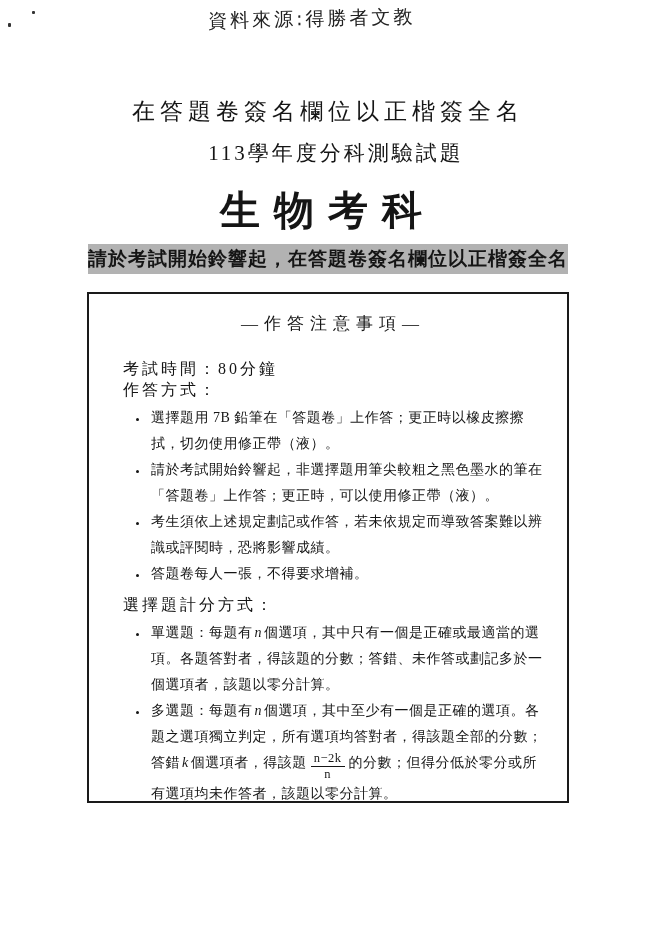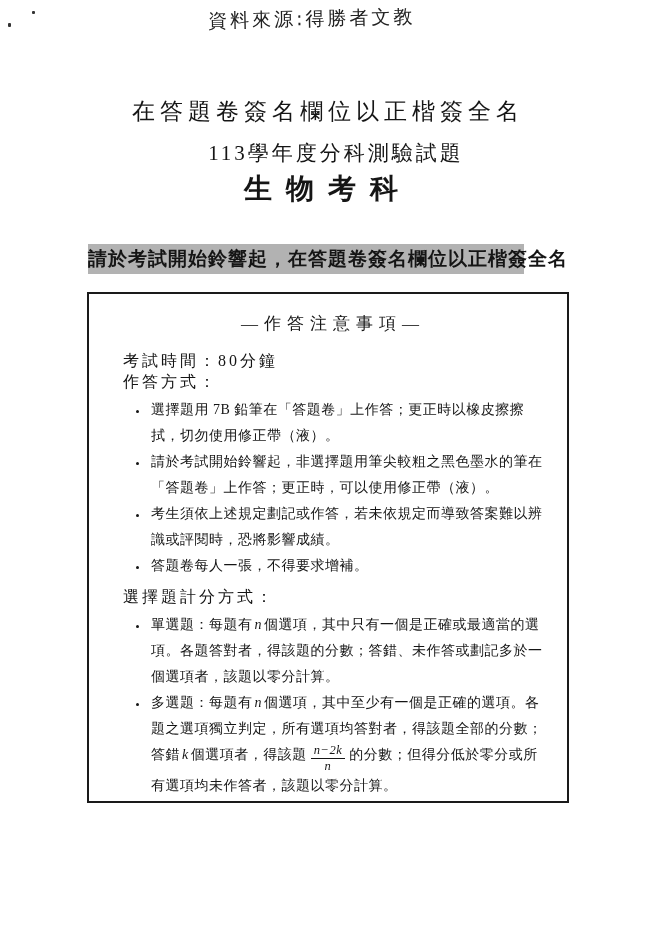--- a/index.html
+++ b/index.html
@@ -39,50 +39,50 @@
   .exam-title {
     position: absolute;
     top: 139px; left: 8px; width: 100%;
     text-align: center;
     font-size: 21px;
     letter-spacing: 3px;
     font-weight: 500;
   }
   .subject-title {
     position: absolute;
-    top: 170px; left: 0; width: 100%;
+    top: 183px; left: 0; width: 100%;
     text-align: center;
-    font-size: 28px;
+    font-size: 40px;
     letter-spacing: 14px;
     font-weight: 600;
   }
   .notice-bar {
     position: absolute;
     top: 244px; left: 88px;
-    width: 436px; height: 30px;
+    width: 480px; height: 30px;
     line-height: 30px;
     text-align: center;
     font-size: 19px;
     font-weight: bold;
     letter-spacing: 1px;
     white-space: nowrap;
   }
   .notice-box {
     position: absolute;
     top: 292px; left: 87px;
     width: 482px; height: 511px;
     border: 2px solid #1a1a1a;
     padding: 18px 24px 0 34px;
     overflow: hidden;
   }
   .box-heading {
     text-align: center;
     font-size: 17px;
     letter-spacing: 6px;
-    margin-bottom: 16px;
+    margin-bottom: 24px;
     font-weight: 500;
   }
   .exam-time {
     font-size: 16px;
     letter-spacing: 3px;
   }
   .section-label {
     font-size: 16px;
     letter-spacing: 3px;
     margin-bottom: 4px;
@@ -100,21 +100,20 @@
     font-family: "Liberation Serif", "DejaVu Serif", serif;
     font-style: italic;
     padding: 0 2px;
     font-size: 14px;
   }
   .fraction {
     display: inline-block;
     text-align: center;
     vertical-align: -11px;
     line-height: 1.05;
-    font-style: italic;
     font-size: 12.5px;
     margin: 0 4px;
   }
   .fraction .num { display: block; border-bottom: 1px solid #151515; padding: 0 3px 1px 3px; }
   .fraction .den { display: block; padding-top: 1px; }
 </style>
 </head>
 <body>
 
 <div class="page">

